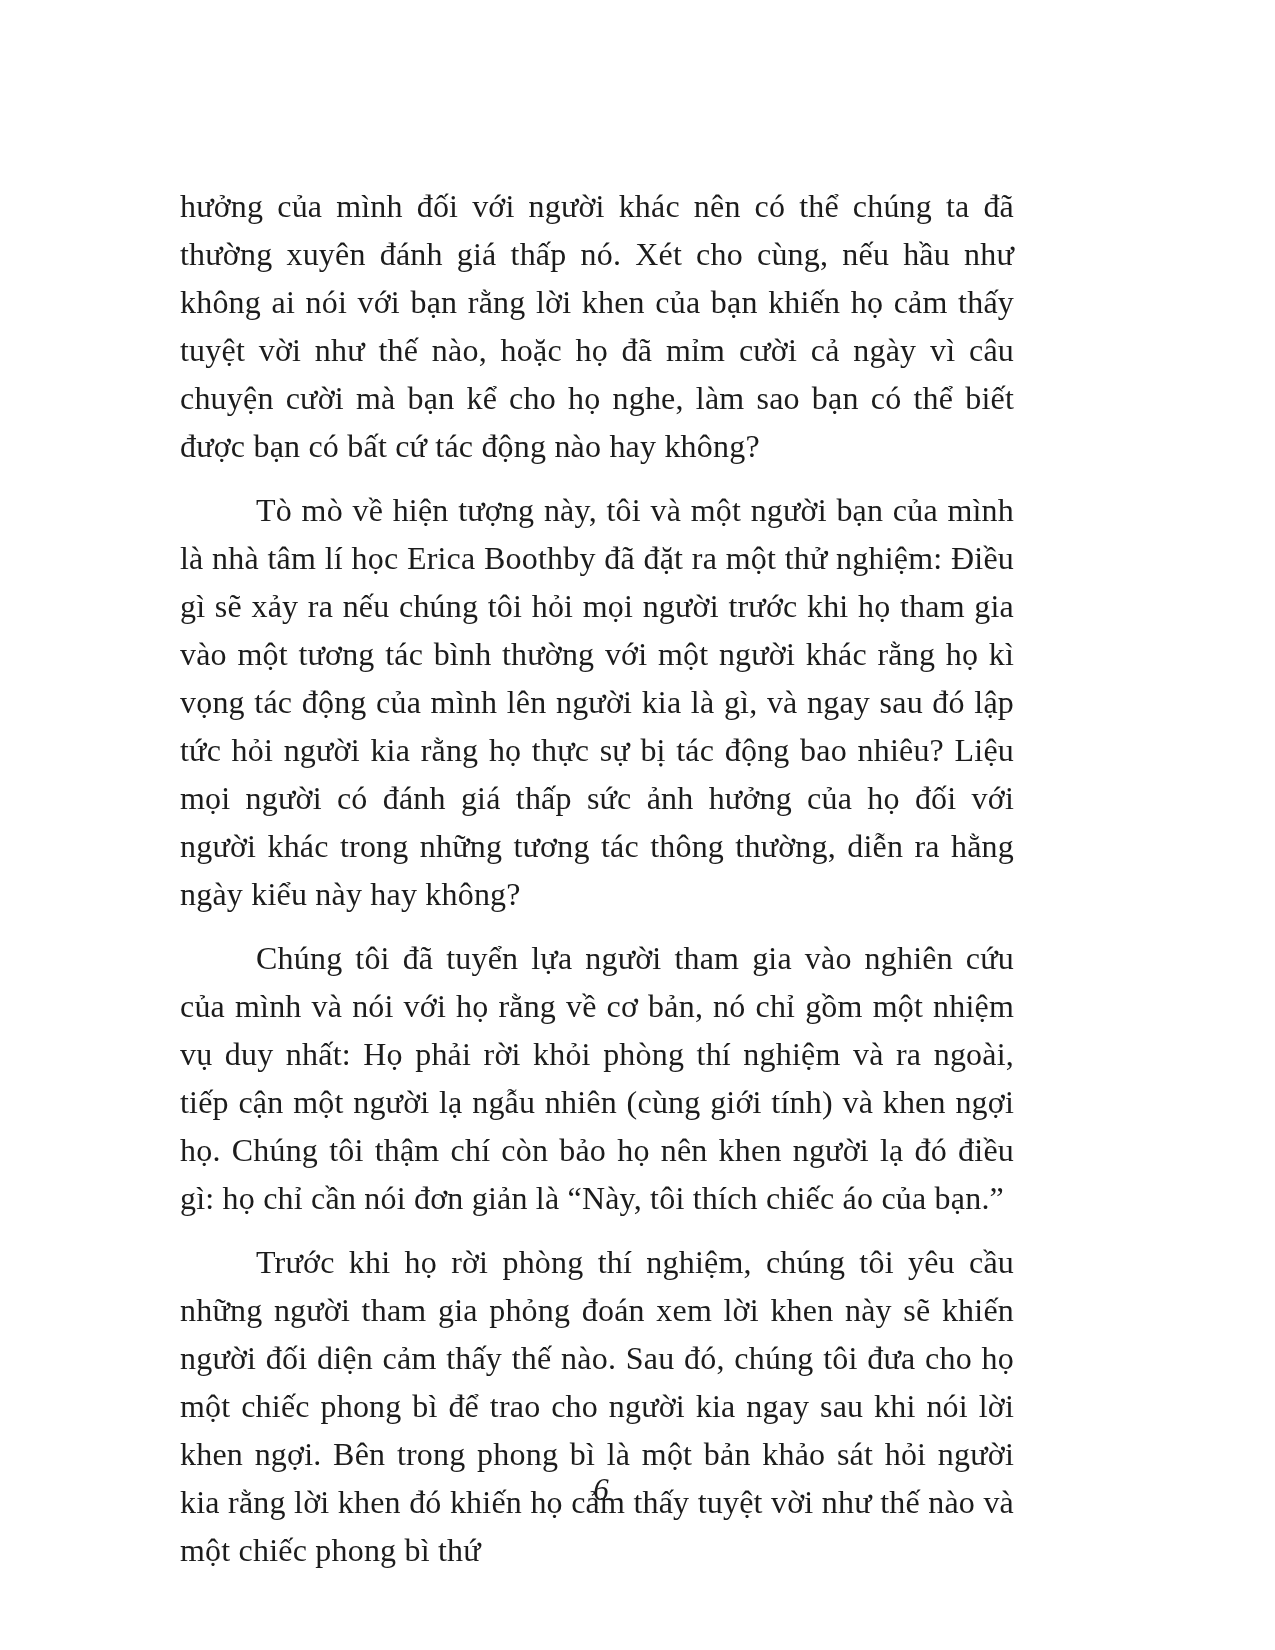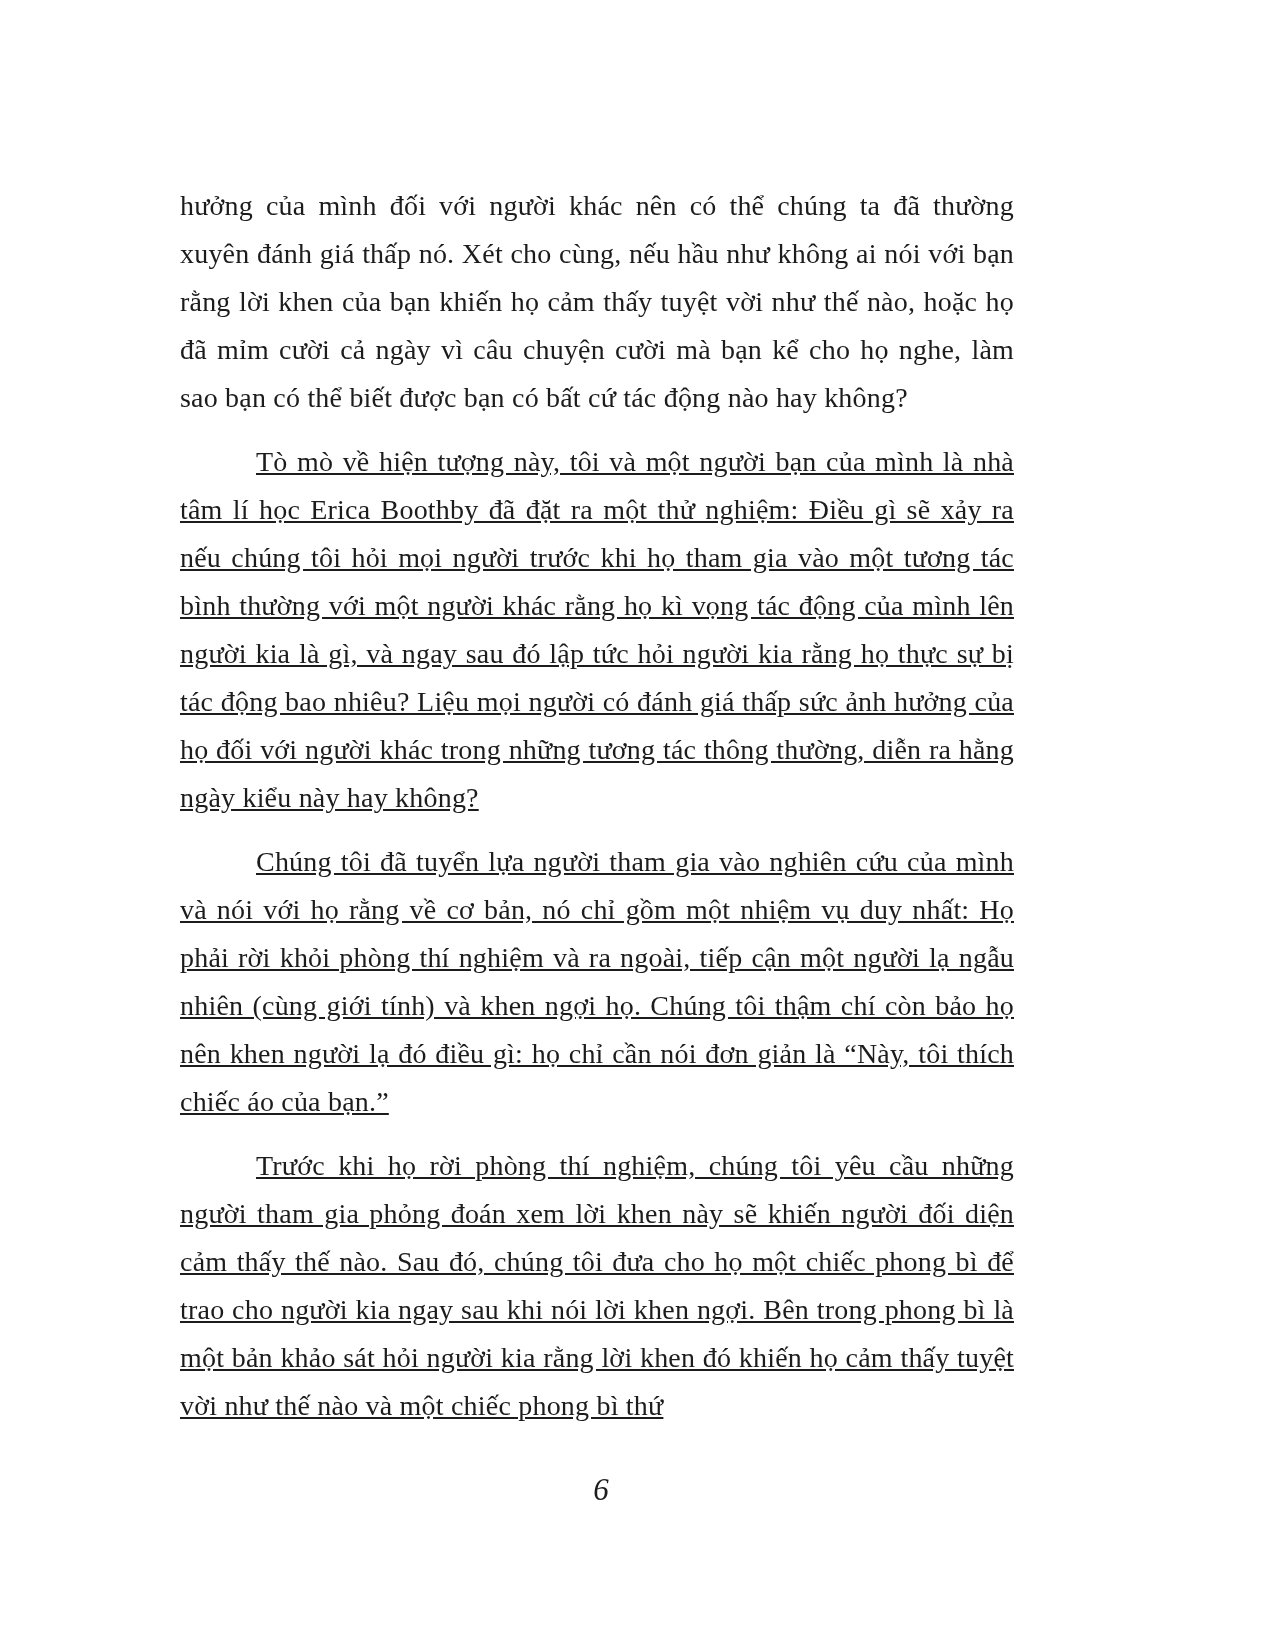--- a/index.html
+++ b/index.html
@@ -13,29 +13,28 @@
     position: relative;
     overflow: hidden;
   }
   .text-block {
     position: absolute;
     top: 182px;
     left: 180px;
     width: 842px;
   }
   .para {
-    font-size: 28px;
+    font-size: 32px;
     line-height: 48px;
     text-align: justify;
     margin: 0 8px 16px 0;
     letter-spacing: 0.2px;
   }
   .para.indent {
     text-indent: 76px;
-    text-decoration: underline;
   }
   .page-number {
     position: absolute;
     top: 1472px;
     left: 180px;
     width: 842px;
     text-align: center;
     font-size: 31px;
     font-style: italic;
     color: #1c1c1c;

